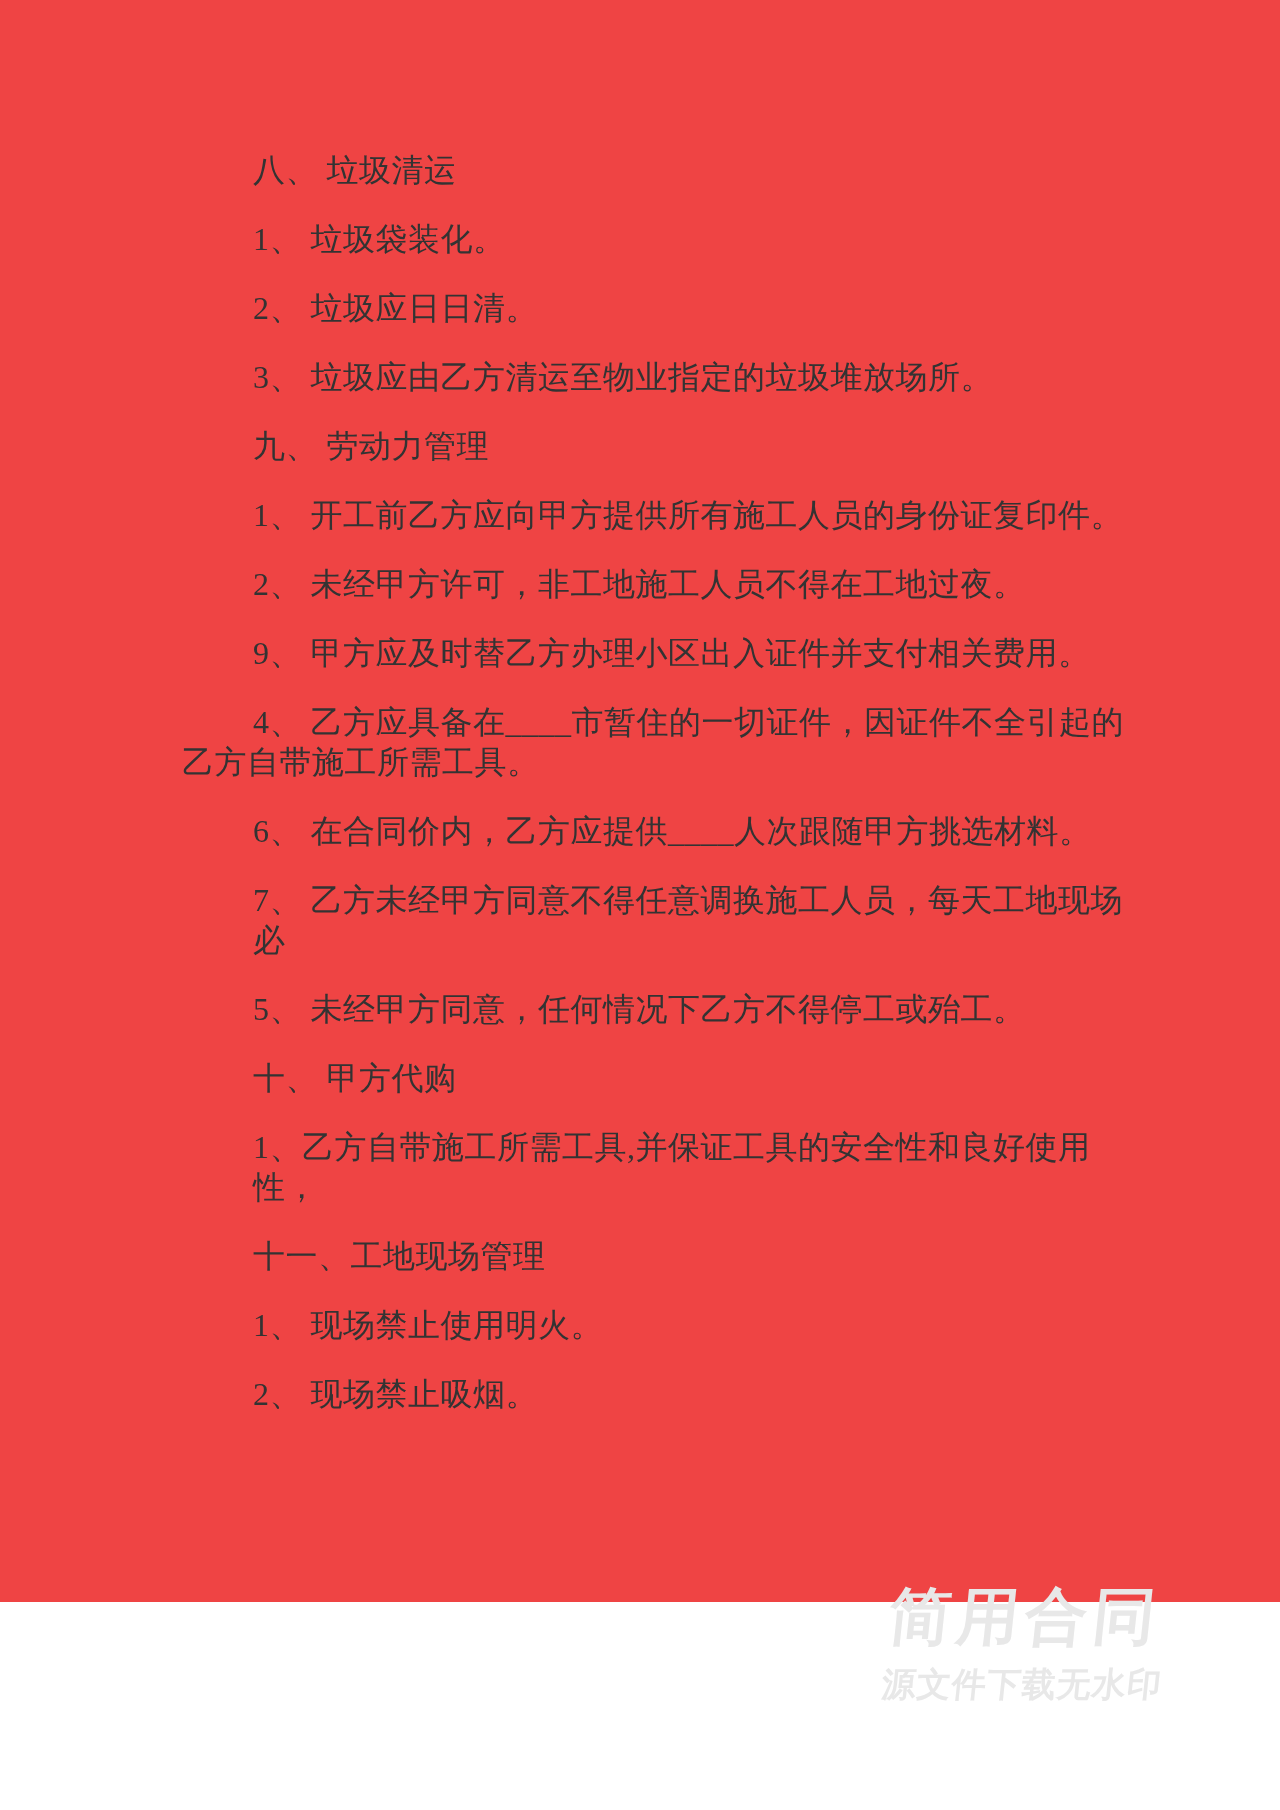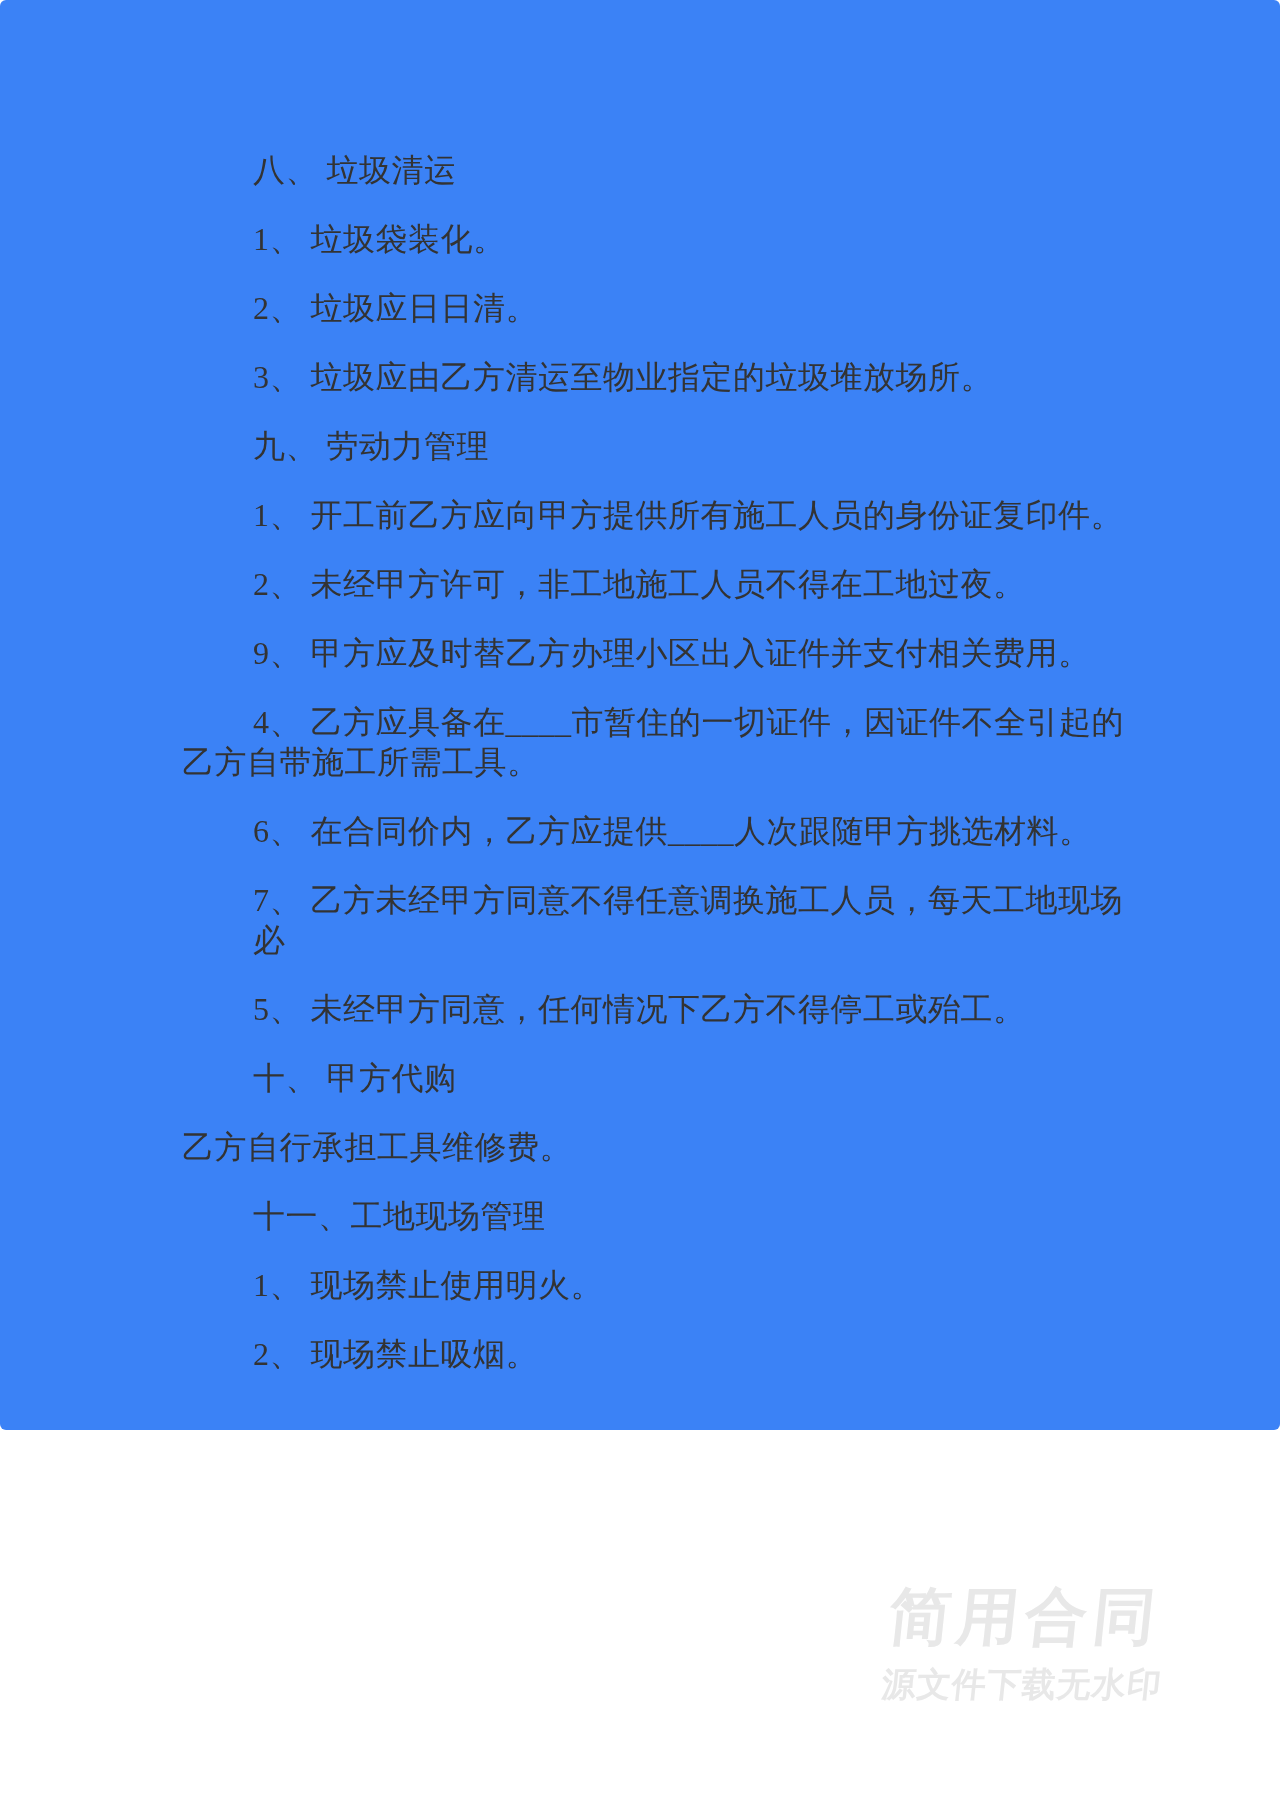--- a/index.html
+++ b/index.html
@@ -11,23 +11,22 @@
     width: 1280px;
     height: 1810px;
     position: relative;
     overflow: hidden;
     font-family: "Liberation Serif", "DejaVu Serif", serif;
   }
   .page {
     position: absolute;
     left: 0; top: 0;
     width: 1280px;
-    height: 1430px;
-    background: #3b82f6;
-    border-radius: 6px;
+    height: 1602px;
+    background: #ef4444;
   }
   .doc {
     position: absolute;
     left: 182px;
     top: 150px;
     width: 960px;
   }
   .para {
     margin: 0 0 29px 0;
   }
@@ -106,21 +105,21 @@
       <div class="para">
         <div class="line first">7、 乙方未经甲方同意不得任意调换施工人员，每天工地现场必</div>
       </div>
       <div class="para">
         <div class="line first">5、 未经甲方同意，任何情况下乙方不得停工或殆工。</div>
       </div>
       <div class="para">
         <div class="line first">十、 甲方代购</div>
       </div>
       <div class="para">
-        <div class="line">乙方自行承担工具维修费。</div>
+        <div class="line first">1、乙方自带施工所需工具,并保证工具的安全性和良好使用性，</div>
       </div>
       <div class="para">
         <div class="line first">十一、工地现场管理</div>
       </div>
       <div class="para">
         <div class="line first">1、 现场禁止使用明火。</div>
       </div>
       <div class="para">
         <div class="line first">2、 现场禁止吸烟。</div>
       </div>

